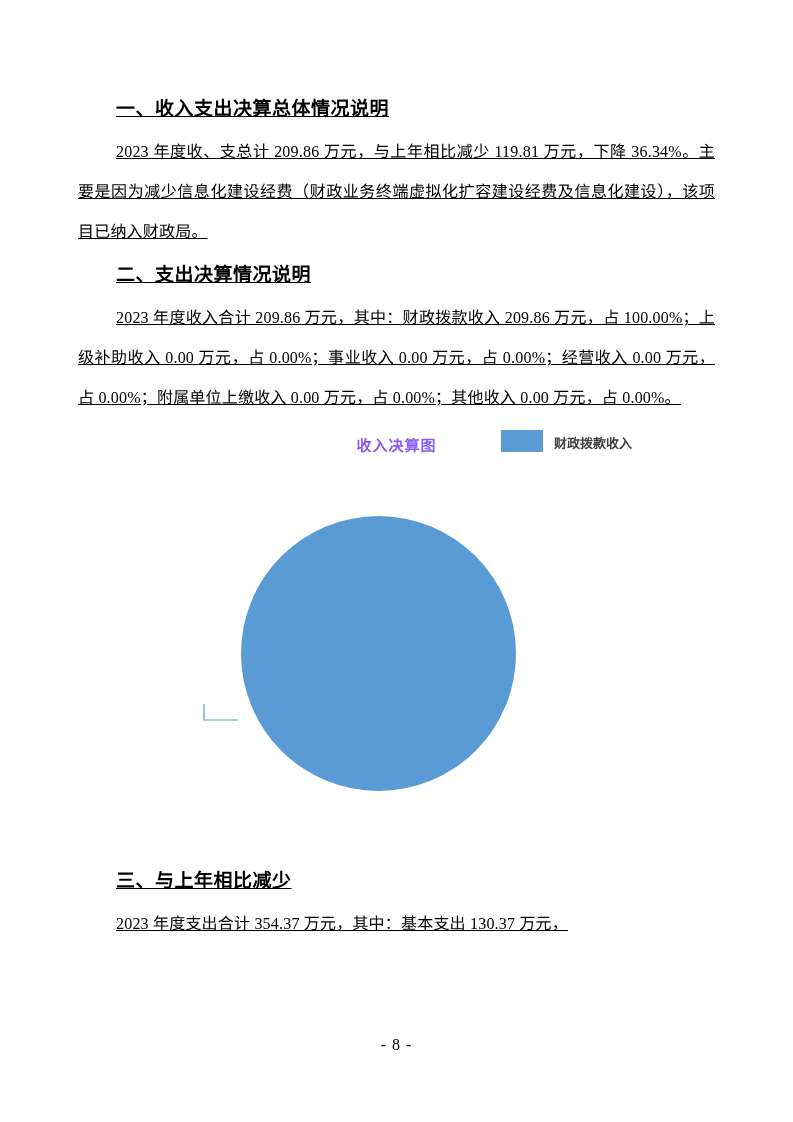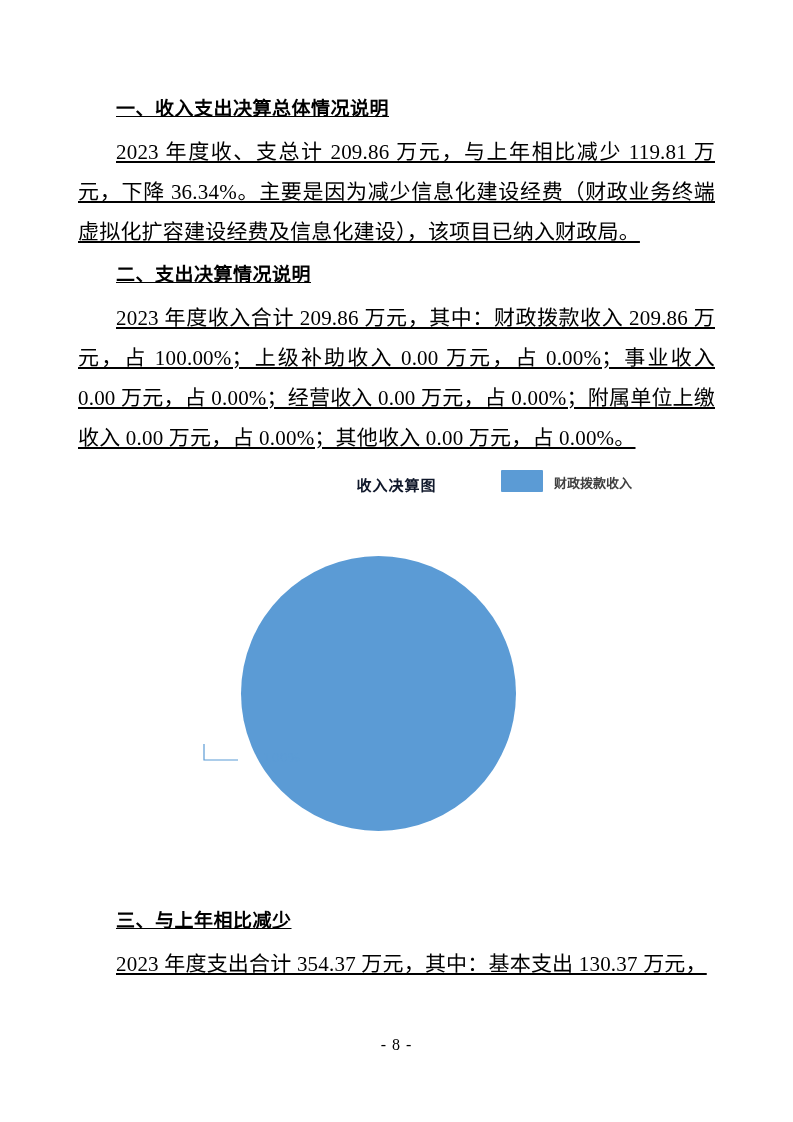--- a/index.html
+++ b/index.html
@@ -31,21 +31,21 @@
     font-family: "DejaVu Sans", "Liberation Sans", sans-serif;
     font-size: 19px;
     font-weight: bold;
     margin: 0 0 4px 0;
     padding: 0;
     text-indent: 38px;
     letter-spacing: 0.5px;
     line-height: 40px;
   }
   p.body-text {
-    font-size: 21px;
+    font-size: 16px;
     line-height: 40px;
     margin: 0 0 2px 0;
     text-indent: 38px;
     text-align: justify;
     text-justify: inter-ideograph;
     letter-spacing: 0.2px;
   }
   .chart-block {
     position: relative;
     width: 637px;
@@ -54,21 +54,21 @@
   }
   .chart-title {
     position: absolute;
     left: 0;
     top: 4px;
     width: 637px;
     text-align: center;
     font-family: "DejaVu Sans", "Liberation Sans", sans-serif;
     font-size: 15px;
     font-weight: bold;
-    color: #0f172a;
+    color: #8b5cf6;
     letter-spacing: 1px;
   }
   .chart-legend {
     position: absolute;
     left: 423px;
     top: 0px;
     display: flex;
     align-items: center;
     gap: 6px;
     border-radius: 7px;

